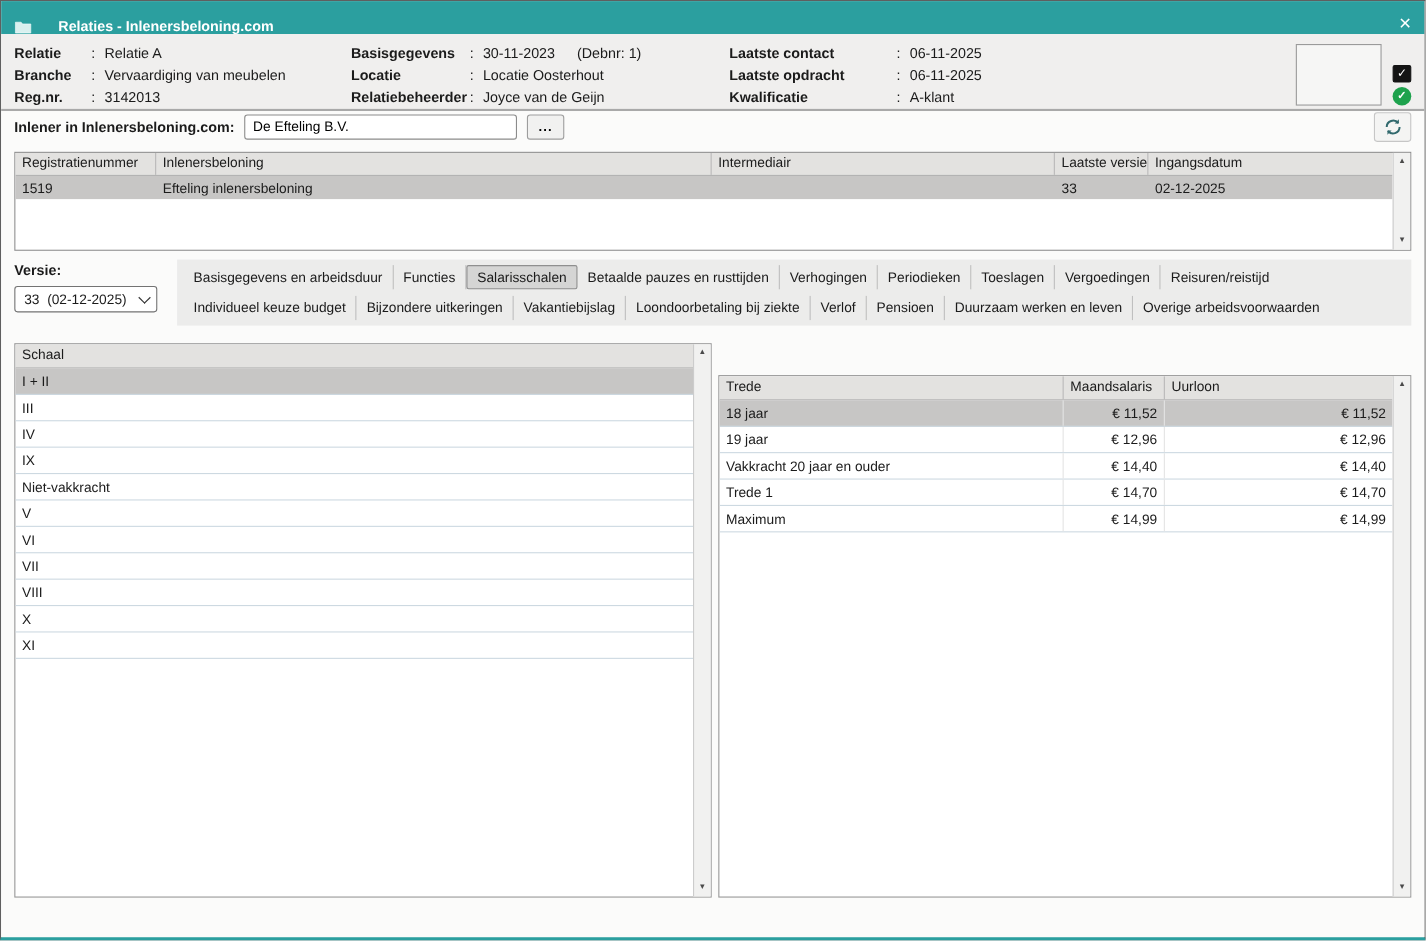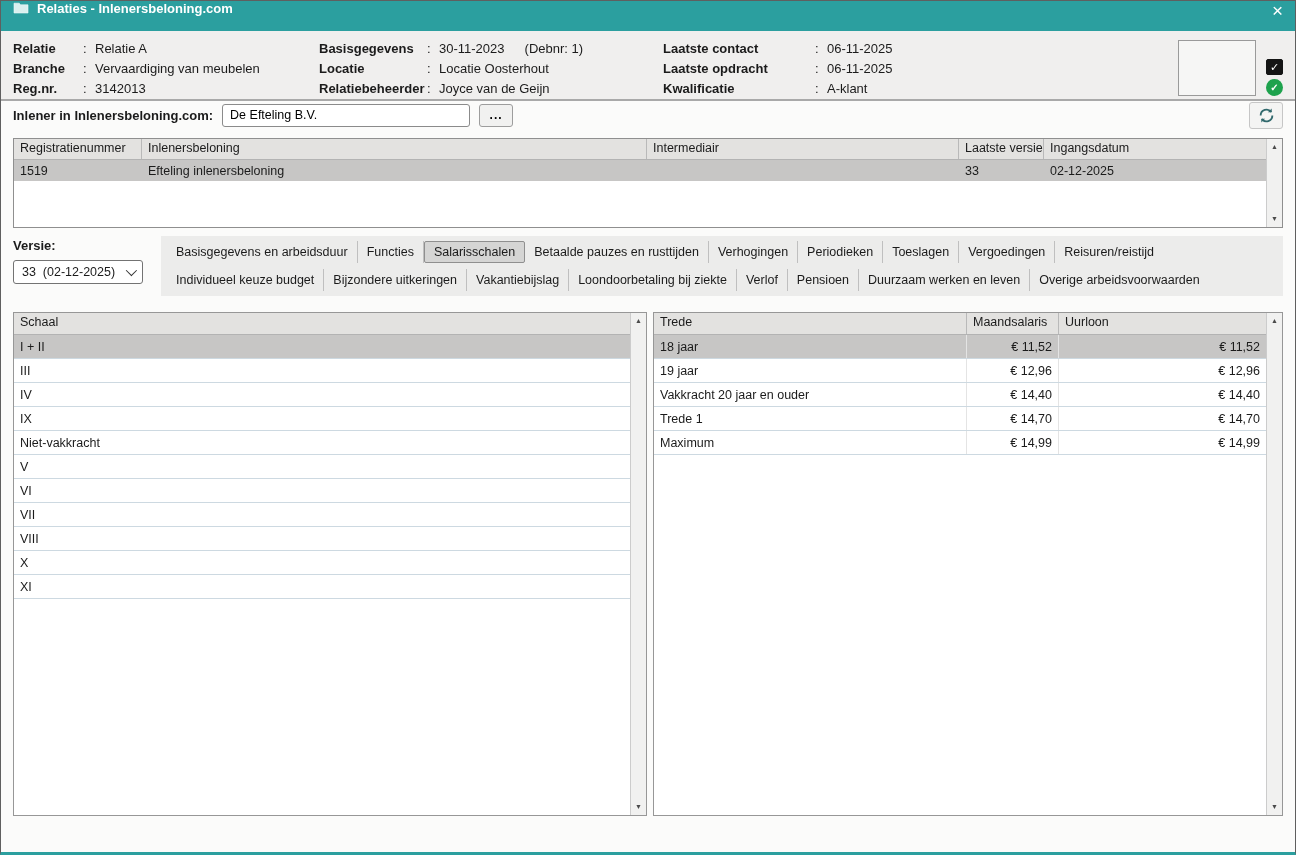--- a/index.html
+++ b/index.html
@@ -1,20 +1,20 @@
 <!DOCTYPE html>
 <html><head>
 <meta charset="utf-8">
 <style>
   html,body{margin:0;padding:0;}
   body{font-family:"Liberation Sans",sans-serif;font-size:13px;color:#1b1b1b;background:#8f8f8f;}
   .window{width:1296px;height:855px;background:#fbfbfa;border:1px solid #5f5f5f;border-bottom:3px solid #2b9f9f;box-sizing:border-box;display:flex;flex-direction:column;overflow:hidden;}
 
   
-  .titlebar{height:30px;background:#2b9f9f;display:flex;align-items:flex-start;padding:0 12px;gap:8px;flex:none;}
+  .titlebar{height:30px;background:#2b9f9f;display:flex;align-items:flex-end;padding:0 12px;gap:24px;flex:none;}
   .tb-icon{display:flex;align-items:center;}
   .tb-title{color:#fff;font-weight:bold;font-size:13px;}
   .tb-close{margin-left:auto;color:#fff;font-size:19px;line-height:19px;cursor:pointer;}
 
   
   .header-panel{height:70px;background:#f0efee;border-bottom:2px solid #a9a9a9;display:flex;padding:8px 12px;box-sizing:border-box;flex:none;}
   .hcol{display:flex;flex-direction:column;}
   .hfield{display:flex;line-height:20px;white-space:nowrap;}
   .hlabel{font-weight:bold;}
   .lw1{width:70px}.lw2{width:108px}.lw3{width:152px}
@@ -60,21 +60,21 @@
   .tabs{flex:1;background:#ececeb;padding:2px 6px;}
   .tab-row{display:flex;align-items:center;height:28px;}
   .tab{padding:4px 9px;border-right:1px solid #bfbfbf;white-space:nowrap;font-size:12.5px;cursor:pointer;}
   .tab:last-child{border-right:none;}
   .tab.active{background:#d5d5d4;border:1px solid #8f8f8f;border-radius:2px;padding:3px 9px;}
 
   
   .bottom{display:flex;gap:6px;margin-top:16px;height:504px;}
   .panel{position:relative;border:1px solid #979797;background:#fff;box-sizing:border-box;}
   .panel.left{width:634px;flex:none;}
-  .panel.right{flex:1;}
+  .panel.right{flex:1;margin-top:29px;}
   .p-inner{position:absolute;left:0;top:0;bottom:0;right:16px;overflow:hidden;}
   .p-header{height:21px;background:#e3e2e0;border-bottom:1px solid #b3b3b3;display:grid;grid-template-columns:1fr;}
   .p-header.three{grid-template-columns:313px 92px 1fr;}
   .p-header .cell{padding:2px 6px;font-size:12.5px;border-right:1px solid #b9b9b9;white-space:nowrap;overflow:hidden;cursor:pointer;}
   .p-header .cell:last-child{border-right:none;}
   .p-row{display:grid;grid-template-columns:1fr;height:23px;border-bottom:1px solid #cdd9e1;align-items:center;cursor:pointer;}
   .p-row.three{grid-template-columns:313px 92px 1fr;}
   .p-row .cell{padding:0 6px;white-space:nowrap;overflow:hidden;font-size:12.5px;}
   .p-row.three .cell{border-right:1px solid #e4e4e4;height:100%;display:flex;align-items:center;box-sizing:border-box;}
   .p-row.three .cell:last-child{border-right:none;}

